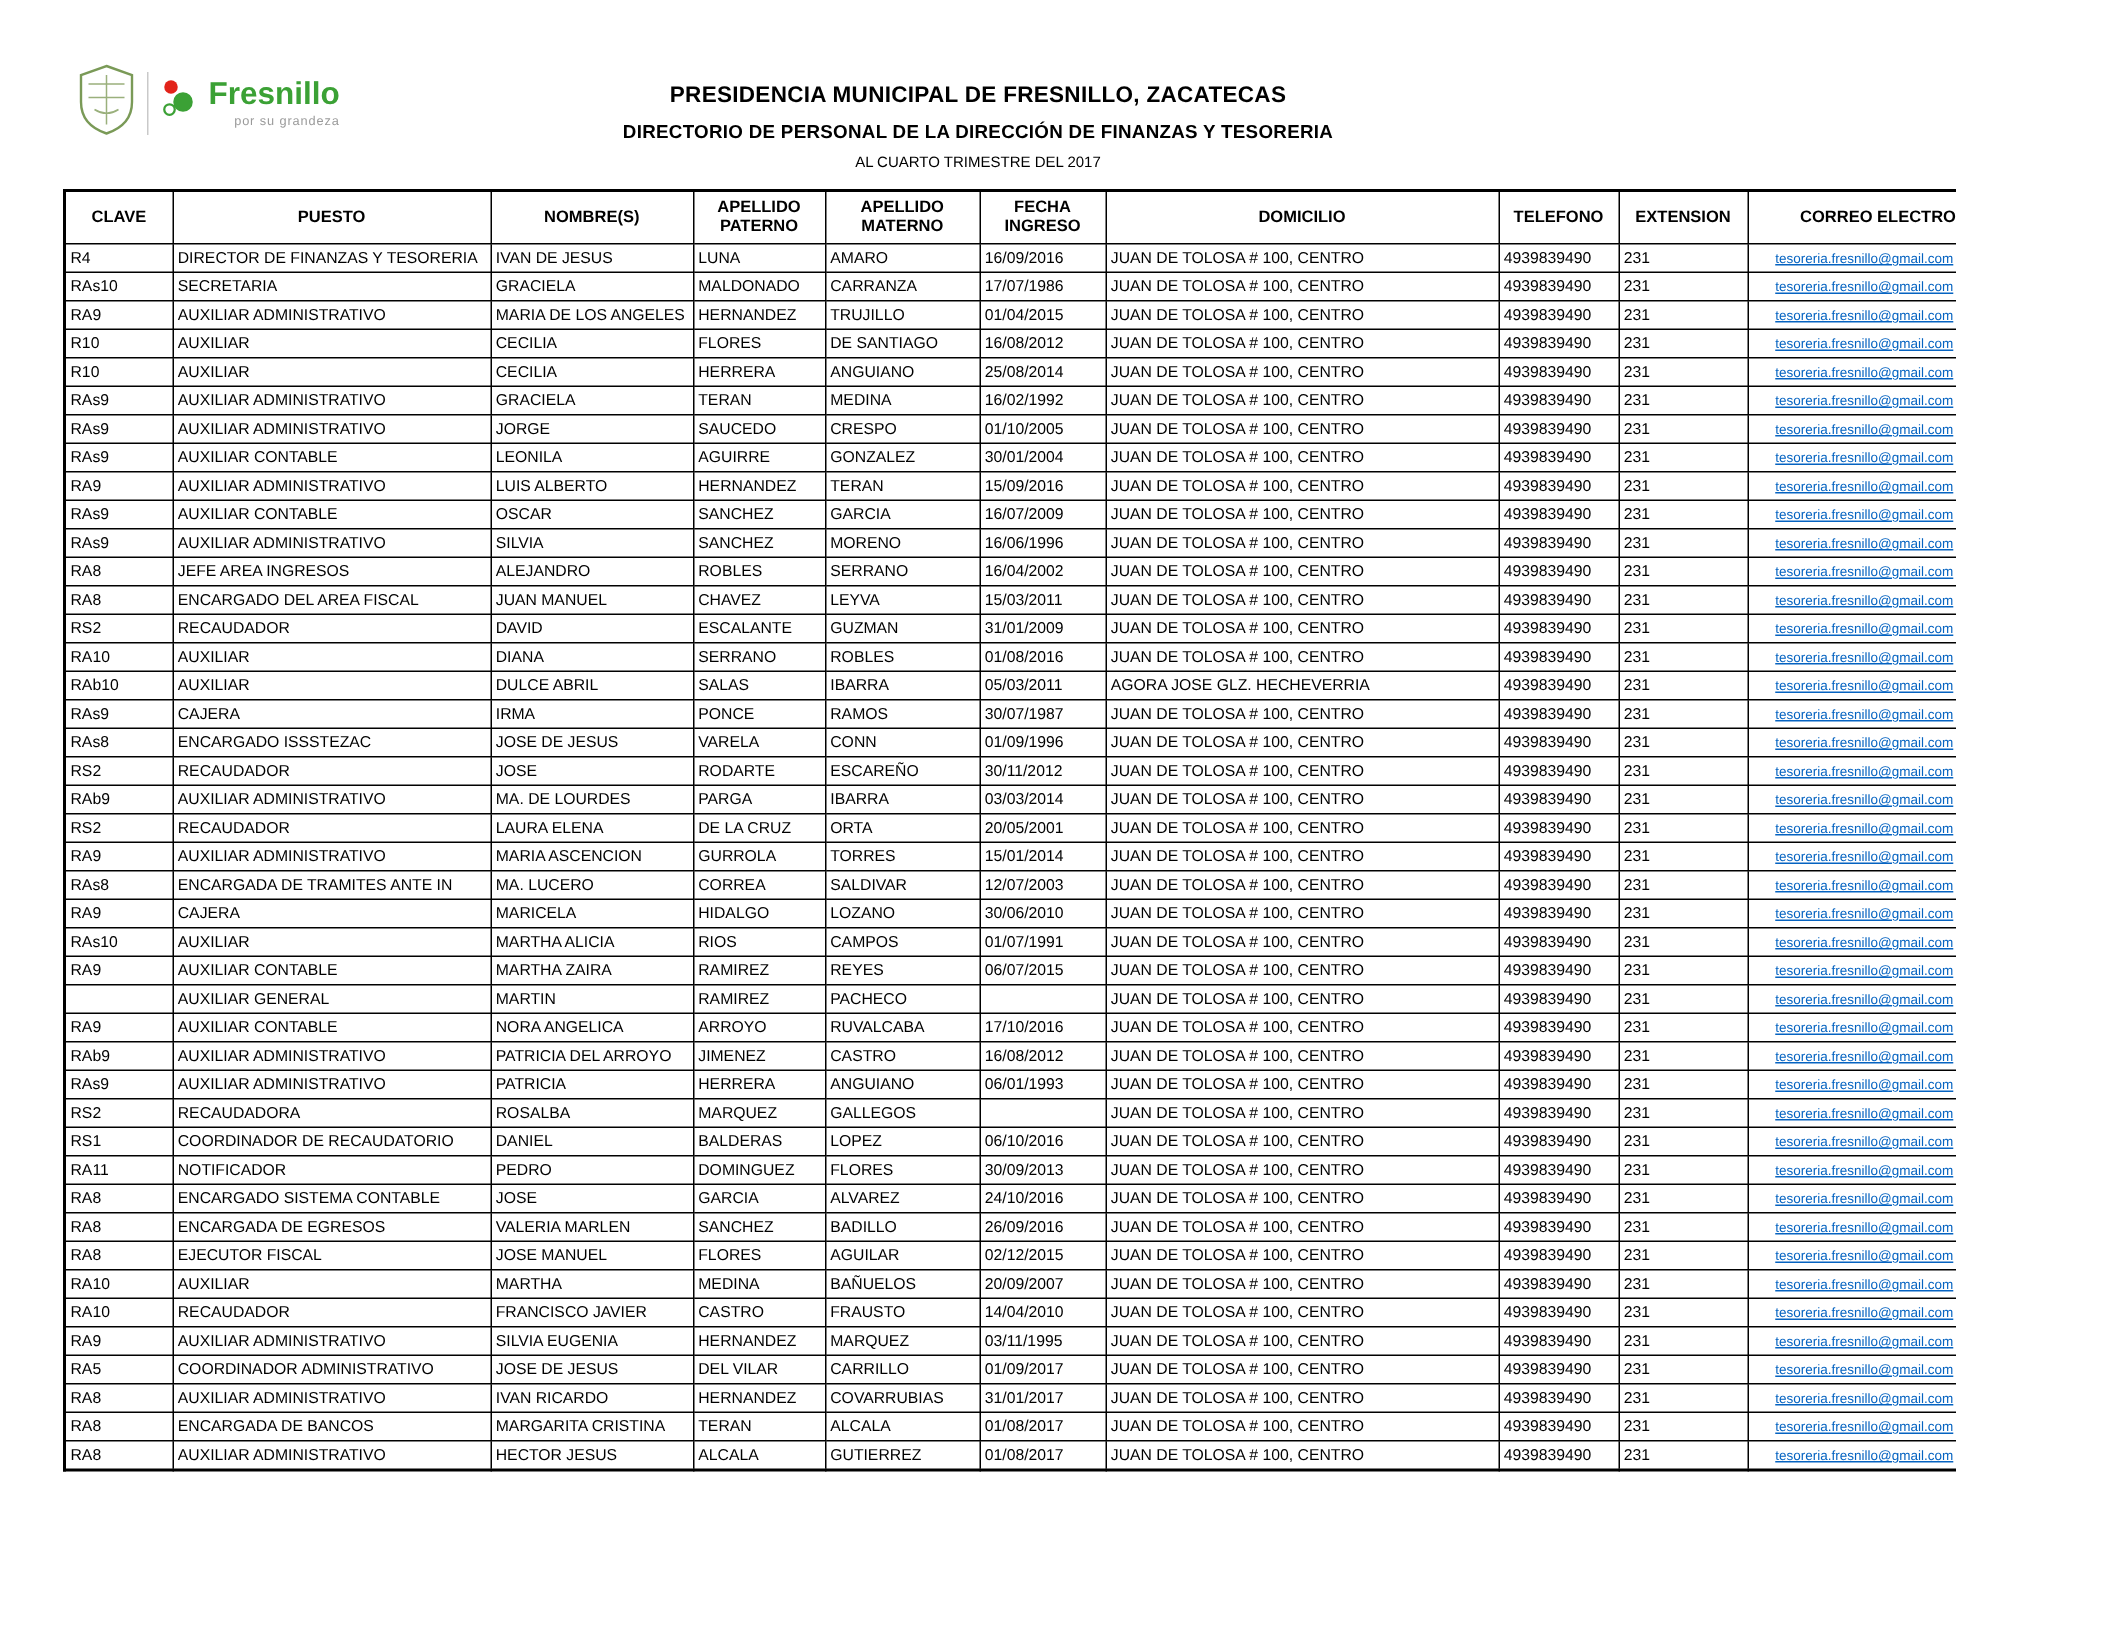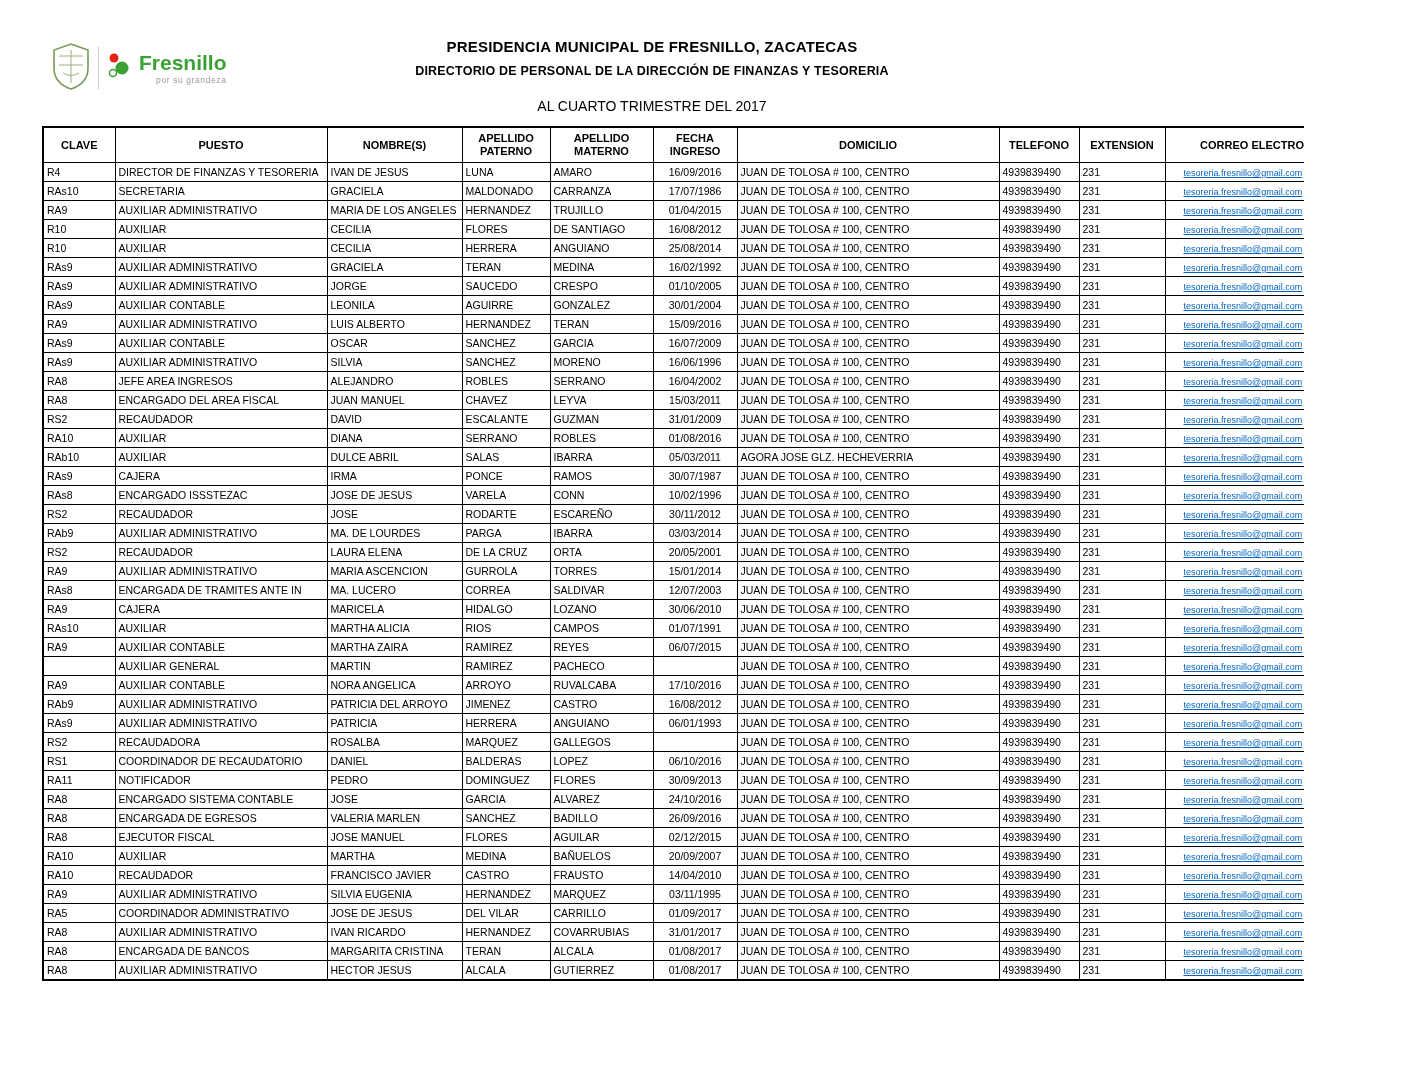--- a/index.html
+++ b/index.html
@@ -1,39 +1,39 @@
 <!DOCTYPE html>
 <html><head>
 <meta charset="utf-8">
 <style>
   html,body { margin:0; padding:0; background:#ffffff; }
   body { width:1408px; height:1088px; font-family:"Liberation Sans", sans-serif; color:#000; }
   .page { position:relative; width:1304px; height:1088px; overflow:hidden; }
 
   
-  .titles { padding-top:38px; text-align:center; }
+  .titles { padding-top:55px; text-align:center; }
   .title   { font-size:15px; font-weight:bold; letter-spacing:.2px; }
   .subtitle{ font-size:12.5px; font-weight:bold; margin-top:9px; letter-spacing:.2px; }
-  .period  { font-size:14px; margin-top:20px; }
+  .period  { font-size:10px; margin-top:8px; }
 
   .logo { position:absolute; left:52px; top:42px; display:flex; align-items:center; gap:8px; }
   .logo-sep { width:1px; height:42px; background:#c9c9c9; }
   .logo-text { display:flex; flex-direction:column; }
   .brand { font-size:21px; font-weight:bold; color:#3BA135; line-height:1; }
   .tagline { font-size:8.5px; color:#9a9a9a; text-align:right; letter-spacing:.6px; margin-top:2px; }
 
   
   .dir-table { margin:12px 0 0 42px; width:1324px; border-collapse:collapse; table-layout:fixed;
                border:2px solid #000; }
   .dir-table th, .dir-table td { border:1px solid #000; }
   .dir-table th { font-size:11px; font-weight:bold; text-align:center; vertical-align:middle;
                   height:32px; padding:1px 2px; line-height:1.15; }
   .dir-table td { font-size:10.5px; height:18px; padding:0 3px; vertical-align:middle;
                   white-space:nowrap; overflow:hidden; }
-  td.c-fecha { text-align:center; }
+  td.c-fecha { }
   td.c-correo { padding-left:18px; }
   td.c-correo a { font-size:9px; color:#0563C1; text-decoration:underline; }
 </style>
 </head>
 <body>
 
 <div class="page">
 
   <div class="logo">
     <span>
@@ -294,21 +294,21 @@
           <td class="c-telefono">4939839490</td>
           <td class="c-extension">231</td>
           <td class="c-correo"><a href="mailto:tesoreria.fresnillo@gmail.com">tesoreria.fresnillo@gmail.com</a></td>
         </tr>
         <tr>
           <td class="c-clave">RAs8</td>
           <td class="c-puesto">ENCARGADO ISSSTEZAC</td>
           <td class="c-nombres">JOSE DE JESUS</td>
           <td class="c-ap-paterno">VARELA</td>
           <td class="c-ap-materno">CONN</td>
-          <td class="c-fecha">10/02/1996</td>
+          <td class="c-fecha">01/09/1996</td>
           <td class="c-domicilio">JUAN DE TOLOSA # 100, CENTRO</td>
           <td class="c-telefono">4939839490</td>
           <td class="c-extension">231</td>
           <td class="c-correo"><a href="mailto:tesoreria.fresnillo@gmail.com">tesoreria.fresnillo@gmail.com</a></td>
         </tr>
         <tr>
           <td class="c-clave">RS2</td>
           <td class="c-puesto">RECAUDADOR</td>
           <td class="c-nombres">JOSE</td>
           <td class="c-ap-paterno">RODARTE</td>

